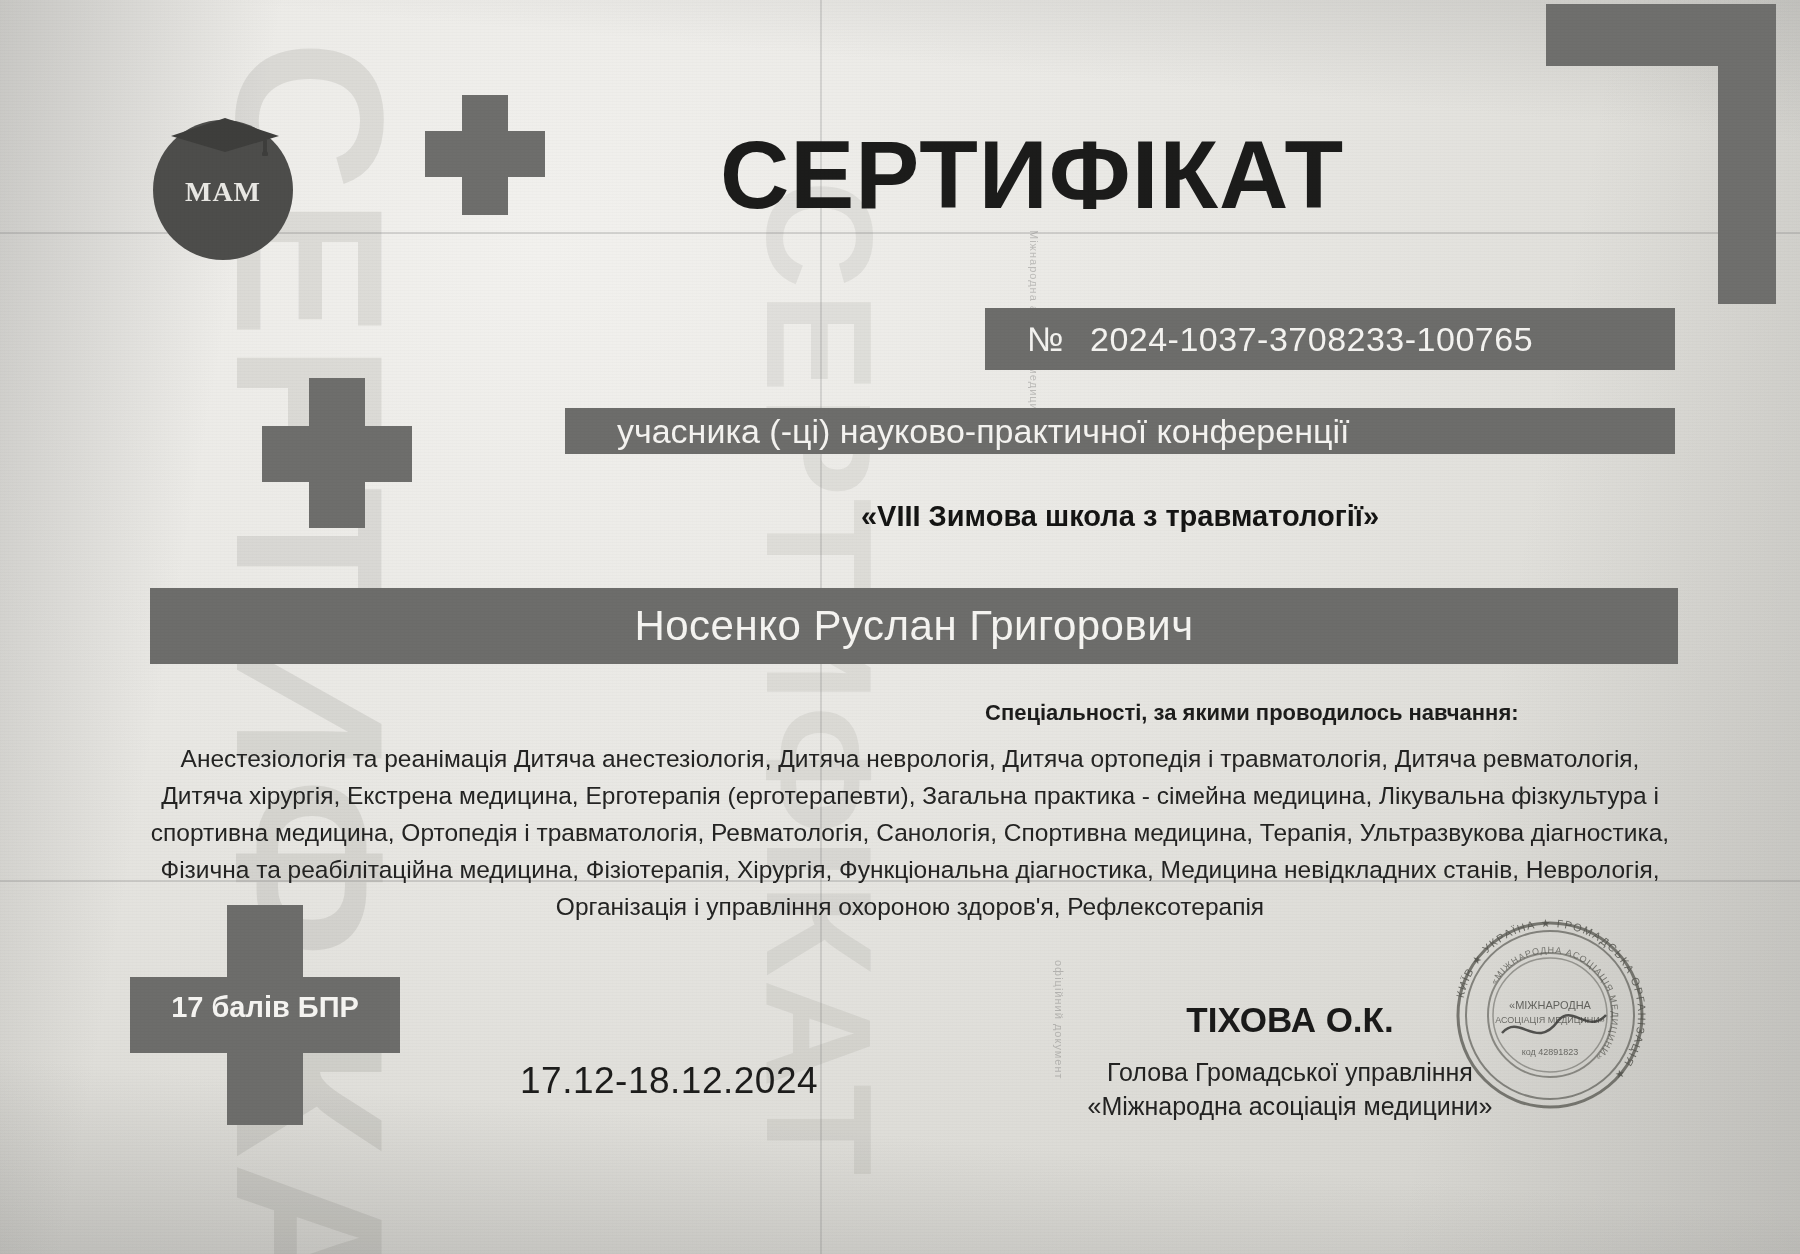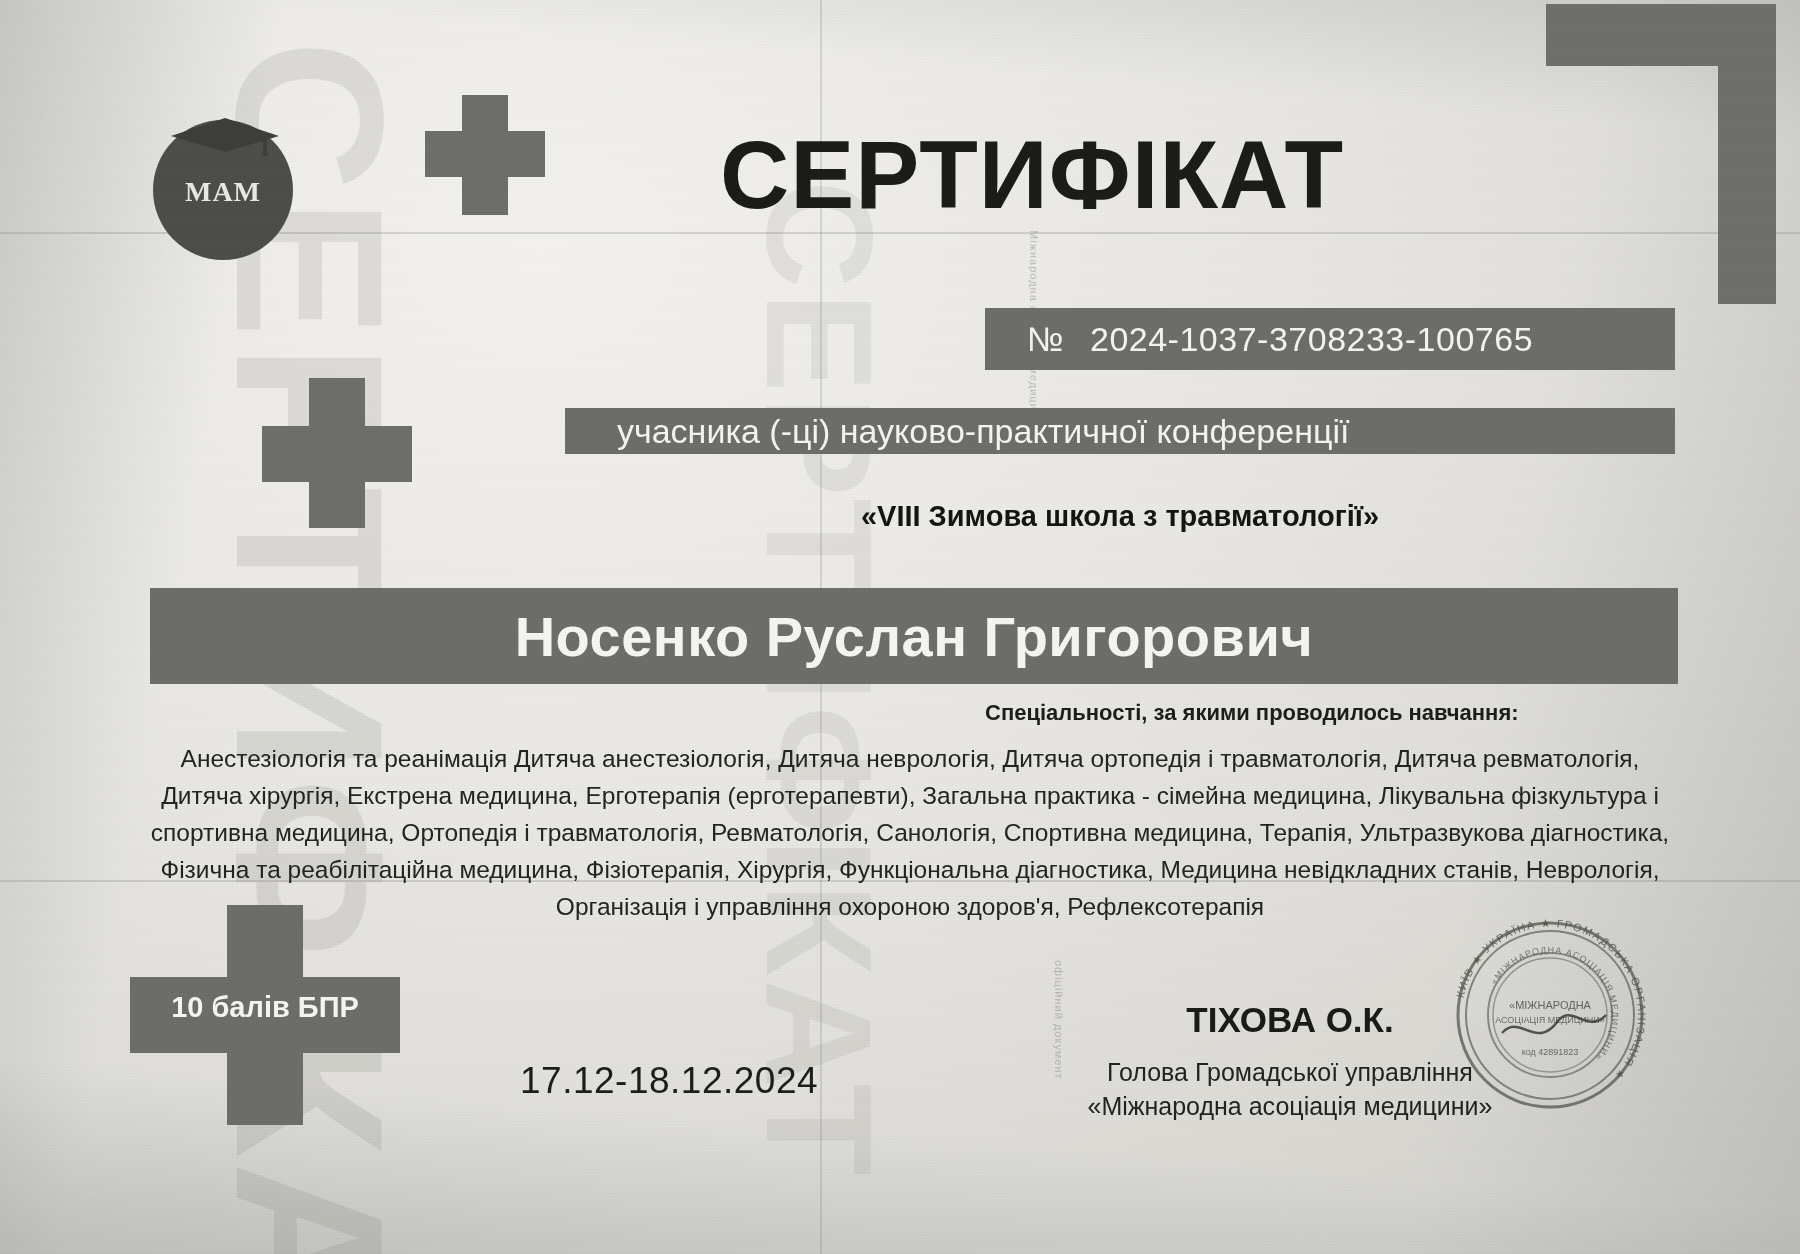--- a/index.html
+++ b/index.html
@@ -184,24 +184,24 @@
     width: 1120px;
     text-align: center;
     font-size: 29px;
     font-weight: 700;
     color: #151514;
   }
   .band-name {
     left: 150px;
     top: 588px;
     width: 1528px;
-    height: 96px;
+    height: 76px;
     justify-content: center;
-    font-size: 56px;
-    font-weight: 700;
+    font-size: 42px;
+    font-weight: 400;
     letter-spacing: 0.5px;
     color: #f5f4f1;
   }
 
   .spec-heading {
     position: absolute;
     left: 985px;
     top: 700px;
     font-size: 22px;
     font-weight: 700;
@@ -358,21 +358,21 @@
   <div class="event-title">«VIII Зимова школа з травматології»</div>
 
   <div class="band band-name">Носенко Руслан Григорович</div>
 
   <div class="spec-heading">Спеціальності, за якими  проводилось навчання:</div>
   <div class="spec-body">Анестезіологія та реанімація  Дитяча анестезіологія, Дитяча неврологія, Дитяча ортопедія і травматологія, Дитяча ревматологія, Дитяча хірургія, Екстрена медицина, Ерготерапія (ерготерапевти), Загальна практика - сімейна медицина, Лікувальна фізкультура і спортивна медицина, Ортопедія і травматологія, Ревматологія, Санологія, Спортивна медицина, Терапія, Ультразвукова діагностика, Фізична та реабілітаційна медицина, Фізіотерапія, Хірургія, Функціональна діагностика, Медицина невідкладних станів, Неврологія, Організація і управління охороною здоров'я, Рефлексотерапія</div>
 
   <div class="bpr-cross">
     <div class="bv"></div>
     <div class="bh"></div>
-    <div class="bpr-label">10 балів БПР</div>
+    <div class="bpr-label">17 балів БПР</div>
   </div>
 
   <div class="dates">17.12-18.12.2024</div>
 
   <div class="sign-name">ТІХОВА О.К.</div>
   <div class="sign-role">
     <div>Голова Громадської управління</div>
     <div>«Міжнародна асоціація медицини»</div>
   </div>
 

